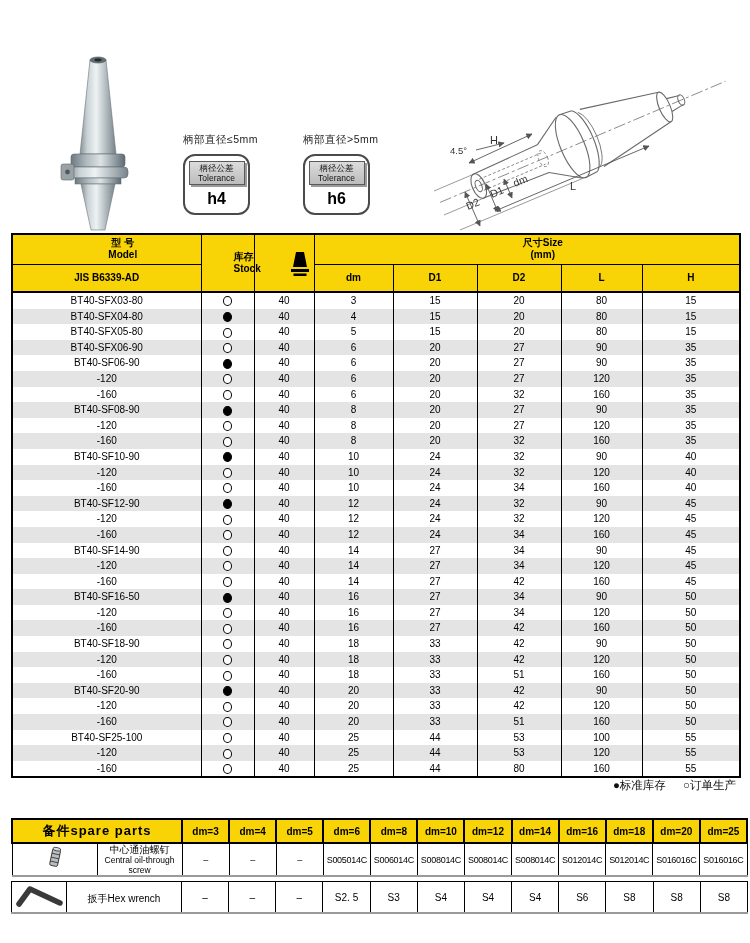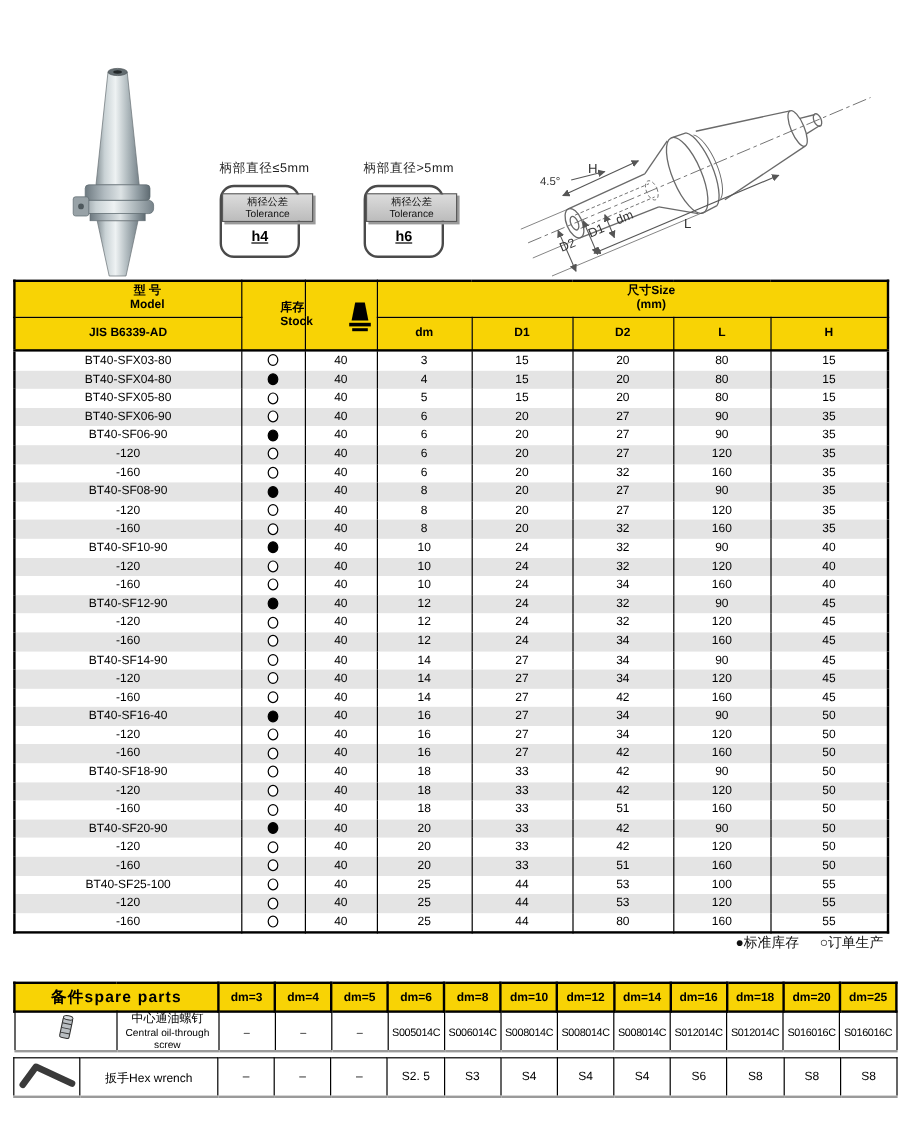--- a/index.html
+++ b/index.html
@@ -9,22 +9,22 @@
   
   .top { position:relative; height:233px; }
   .title { position:absolute; left:85px; top:12px; font-size:20px; font-weight:bold; letter-spacing:1px; color:#111; }
   .photo { position:absolute; left:42px; top:50px; width:116px; height:182px; }
   .drawing { position:absolute; left:420px; top:48px; width:325px; height:185px; }
 
   .note { position:absolute; top:133px; width:120px; }
   .note-1 { left:183px; } .note-2 { left:303px; }
   .note-cond { font-size:10.5px; color:#222; letter-spacing:0.5px; margin-bottom:7px; white-space:nowrap; }
   .badge-box { width:67px; height:61px; border:2px solid #4a4a4a; border-radius:12px; background:#fff; padding-top:5px; }
-  .badge-tag { width:76px; margin:0 auto; border:1px solid #5a5a5a; background:linear-gradient(#dcdcdc,#bcbcbc); text-align:center; font-size:8.5px; line-height:1.2; padding:1px 0; color:#111; box-shadow:2px 2px 0 #9a9a9a; }
-  .badge-val { text-align:center; font-size:12px; font-weight:bold; margin-top:5px;text-decoration:underline; }
+  .badge-tag { width:56px; margin:0 auto; border:1px solid #5a5a5a; background:linear-gradient(#dcdcdc,#bcbcbc); text-align:center; font-size:8.5px; line-height:1.2; padding:1px 0; color:#111; box-shadow:2px 2px 0 #9a9a9a; }
+  .badge-val { text-align:center; font-size:16px; font-weight:bold; margin-top:5px; }
 
   
   table { border-collapse:collapse; table-layout:fixed; }
   .size-table { width:728px; margin-left:11px; border:2px solid #000; }
   .size-table th { background:#F8D305; border:1px solid #000; font-size:10px; font-weight:bold; line-height:1.25; padding:1px 0; text-align:center; }
   .size-table thead tr.r1 th { height:30px;padding-left:32px; }
   .size-table thead tr.r2 th { height:28px; }
   .size-table thead { border-bottom:2px solid #000; }
   .size-table td { border-left:1px solid #000; border-right:1px solid #000; font-size:10px; text-align:center; height:15.6px; padding:0; line-height:15.6px; }
   .size-table tbody tr.alt { background:#E4E4E4; }
@@ -391,21 +391,21 @@
           <td>-160</td>
           <td><span class="dot open"></span></td>
           <td>40</td>
           <td>14</td>
           <td>27</td>
           <td>42</td>
           <td>160</td>
           <td>45</td>
         </tr>
         <tr class="alt">
-          <td>BT40-SF16-40</td>
+          <td>BT40-SF16-50</td>
           <td><span class="dot filled"></span></td>
           <td>40</td>
           <td>16</td>
           <td>27</td>
           <td>34</td>
           <td>90</td>
           <td>50</td>
         </tr>
         <tr>
           <td>-120</td>

